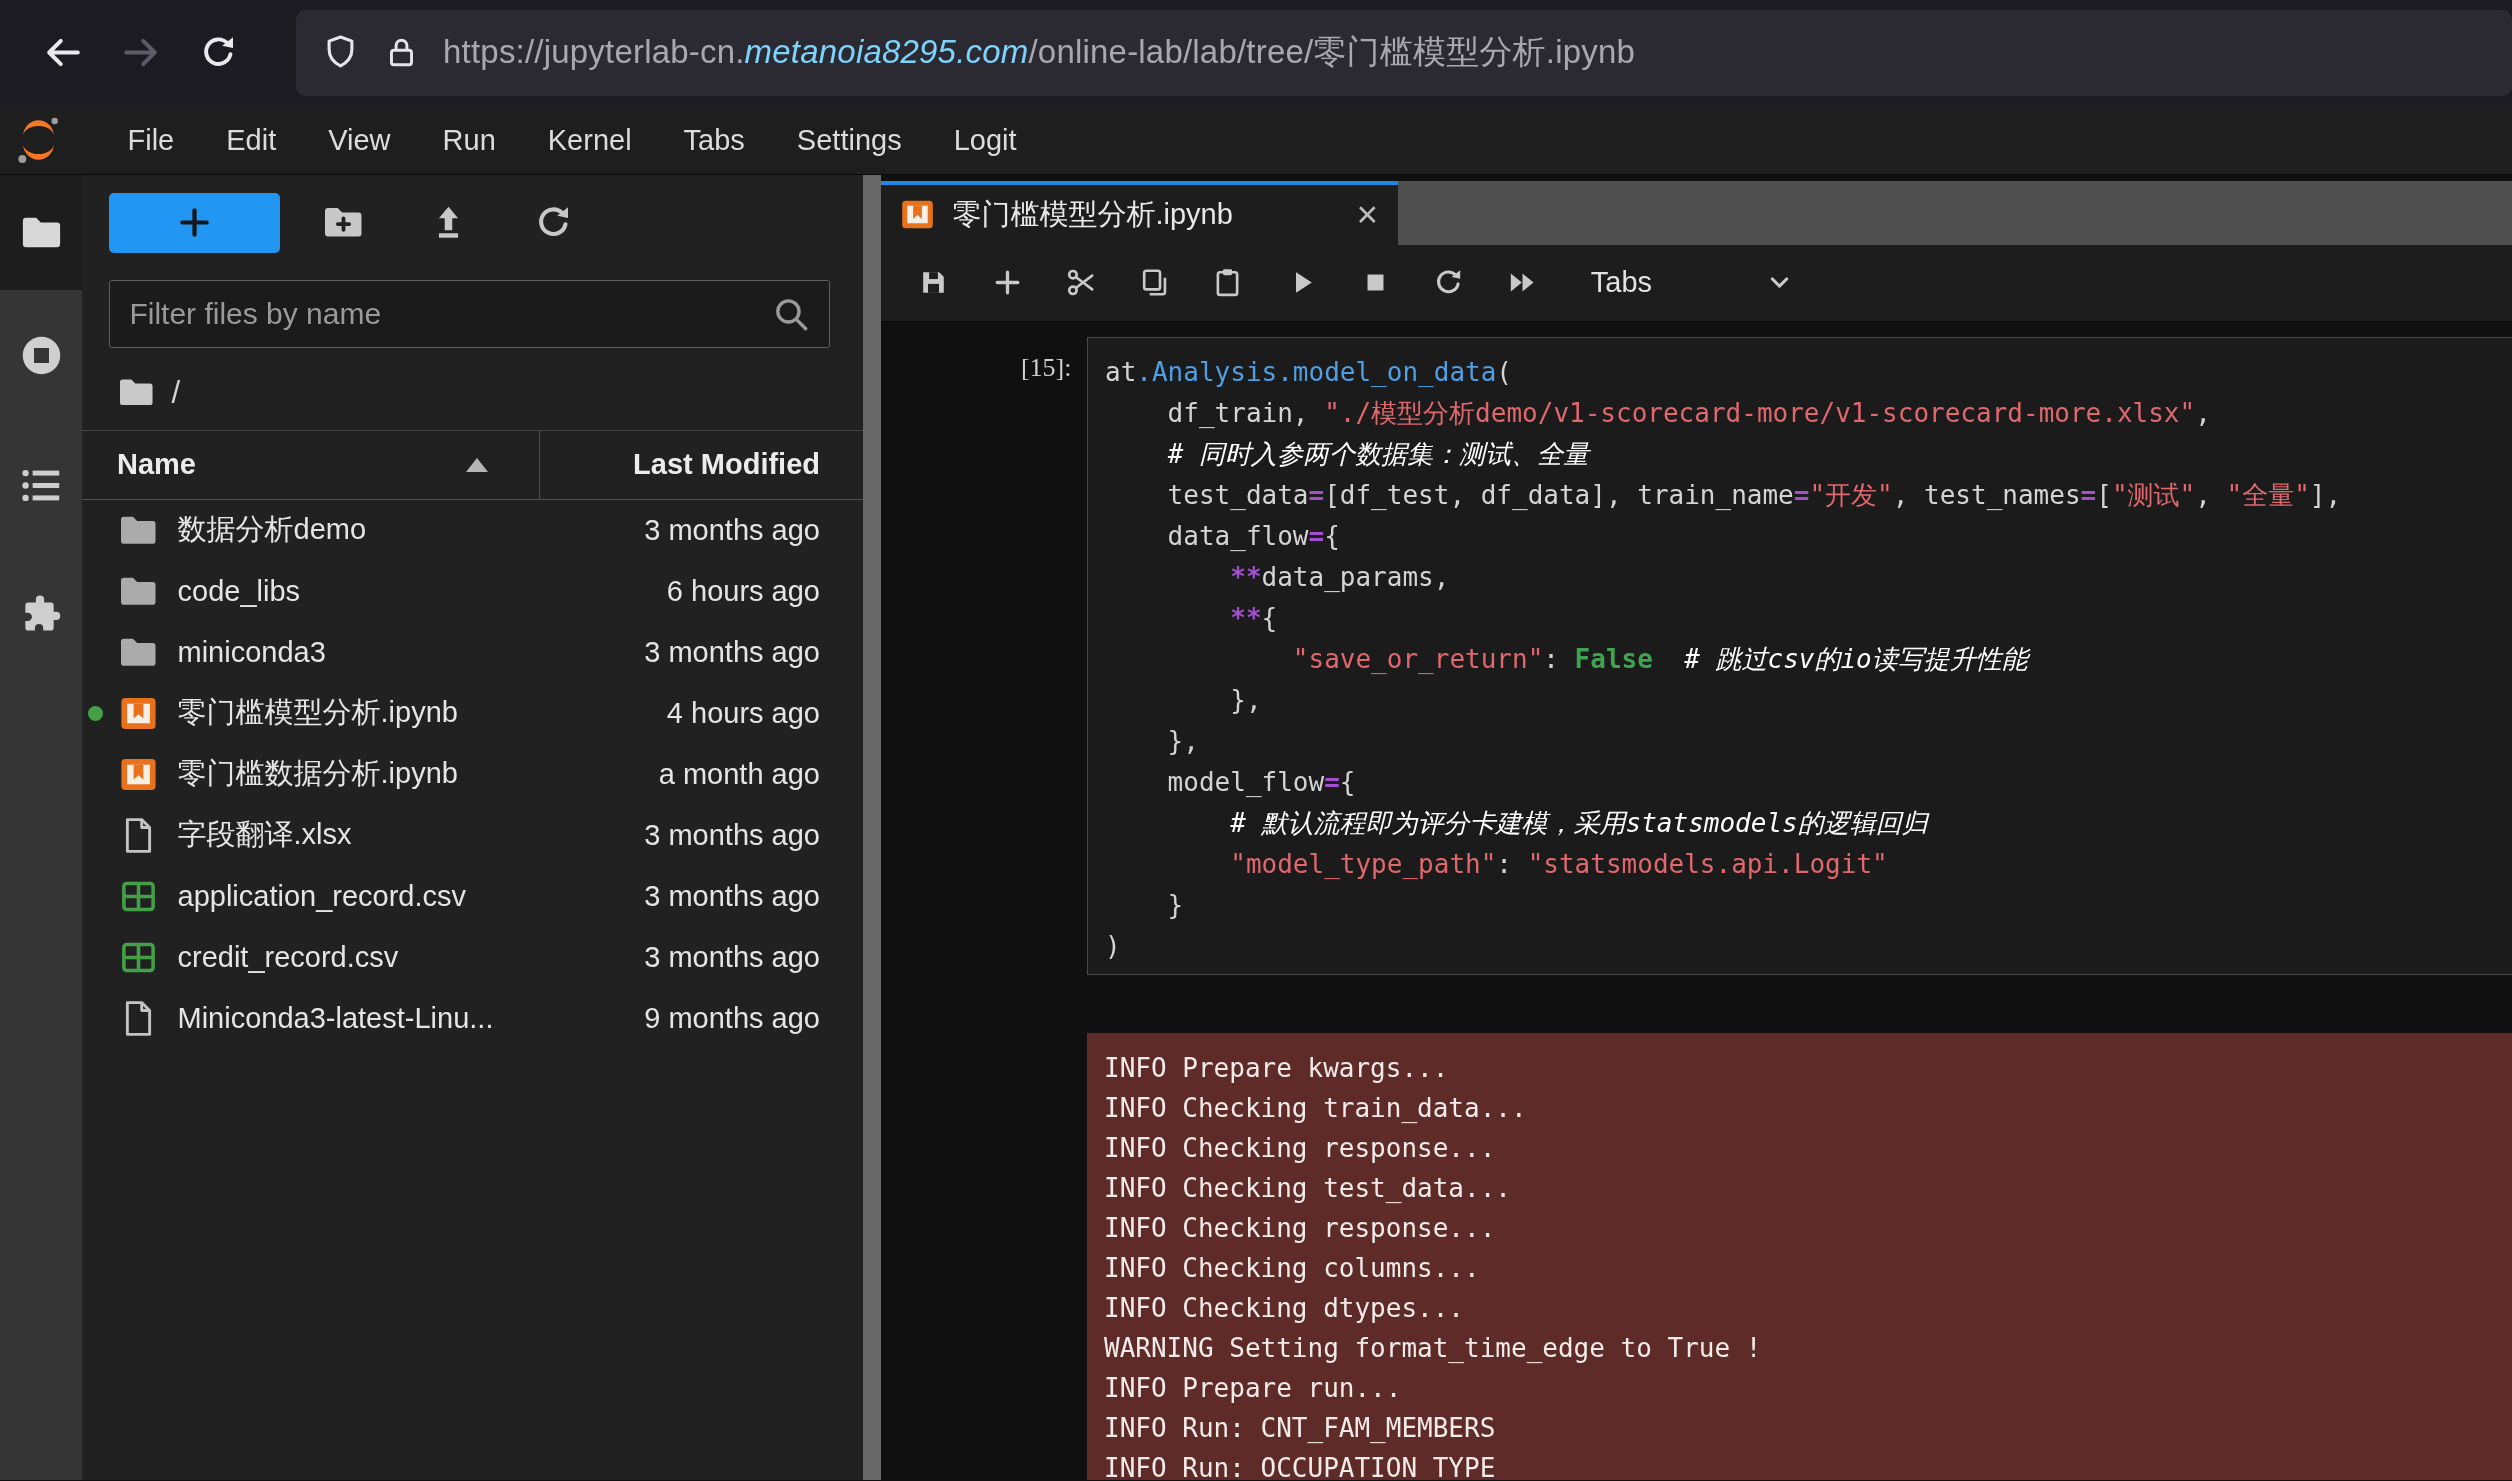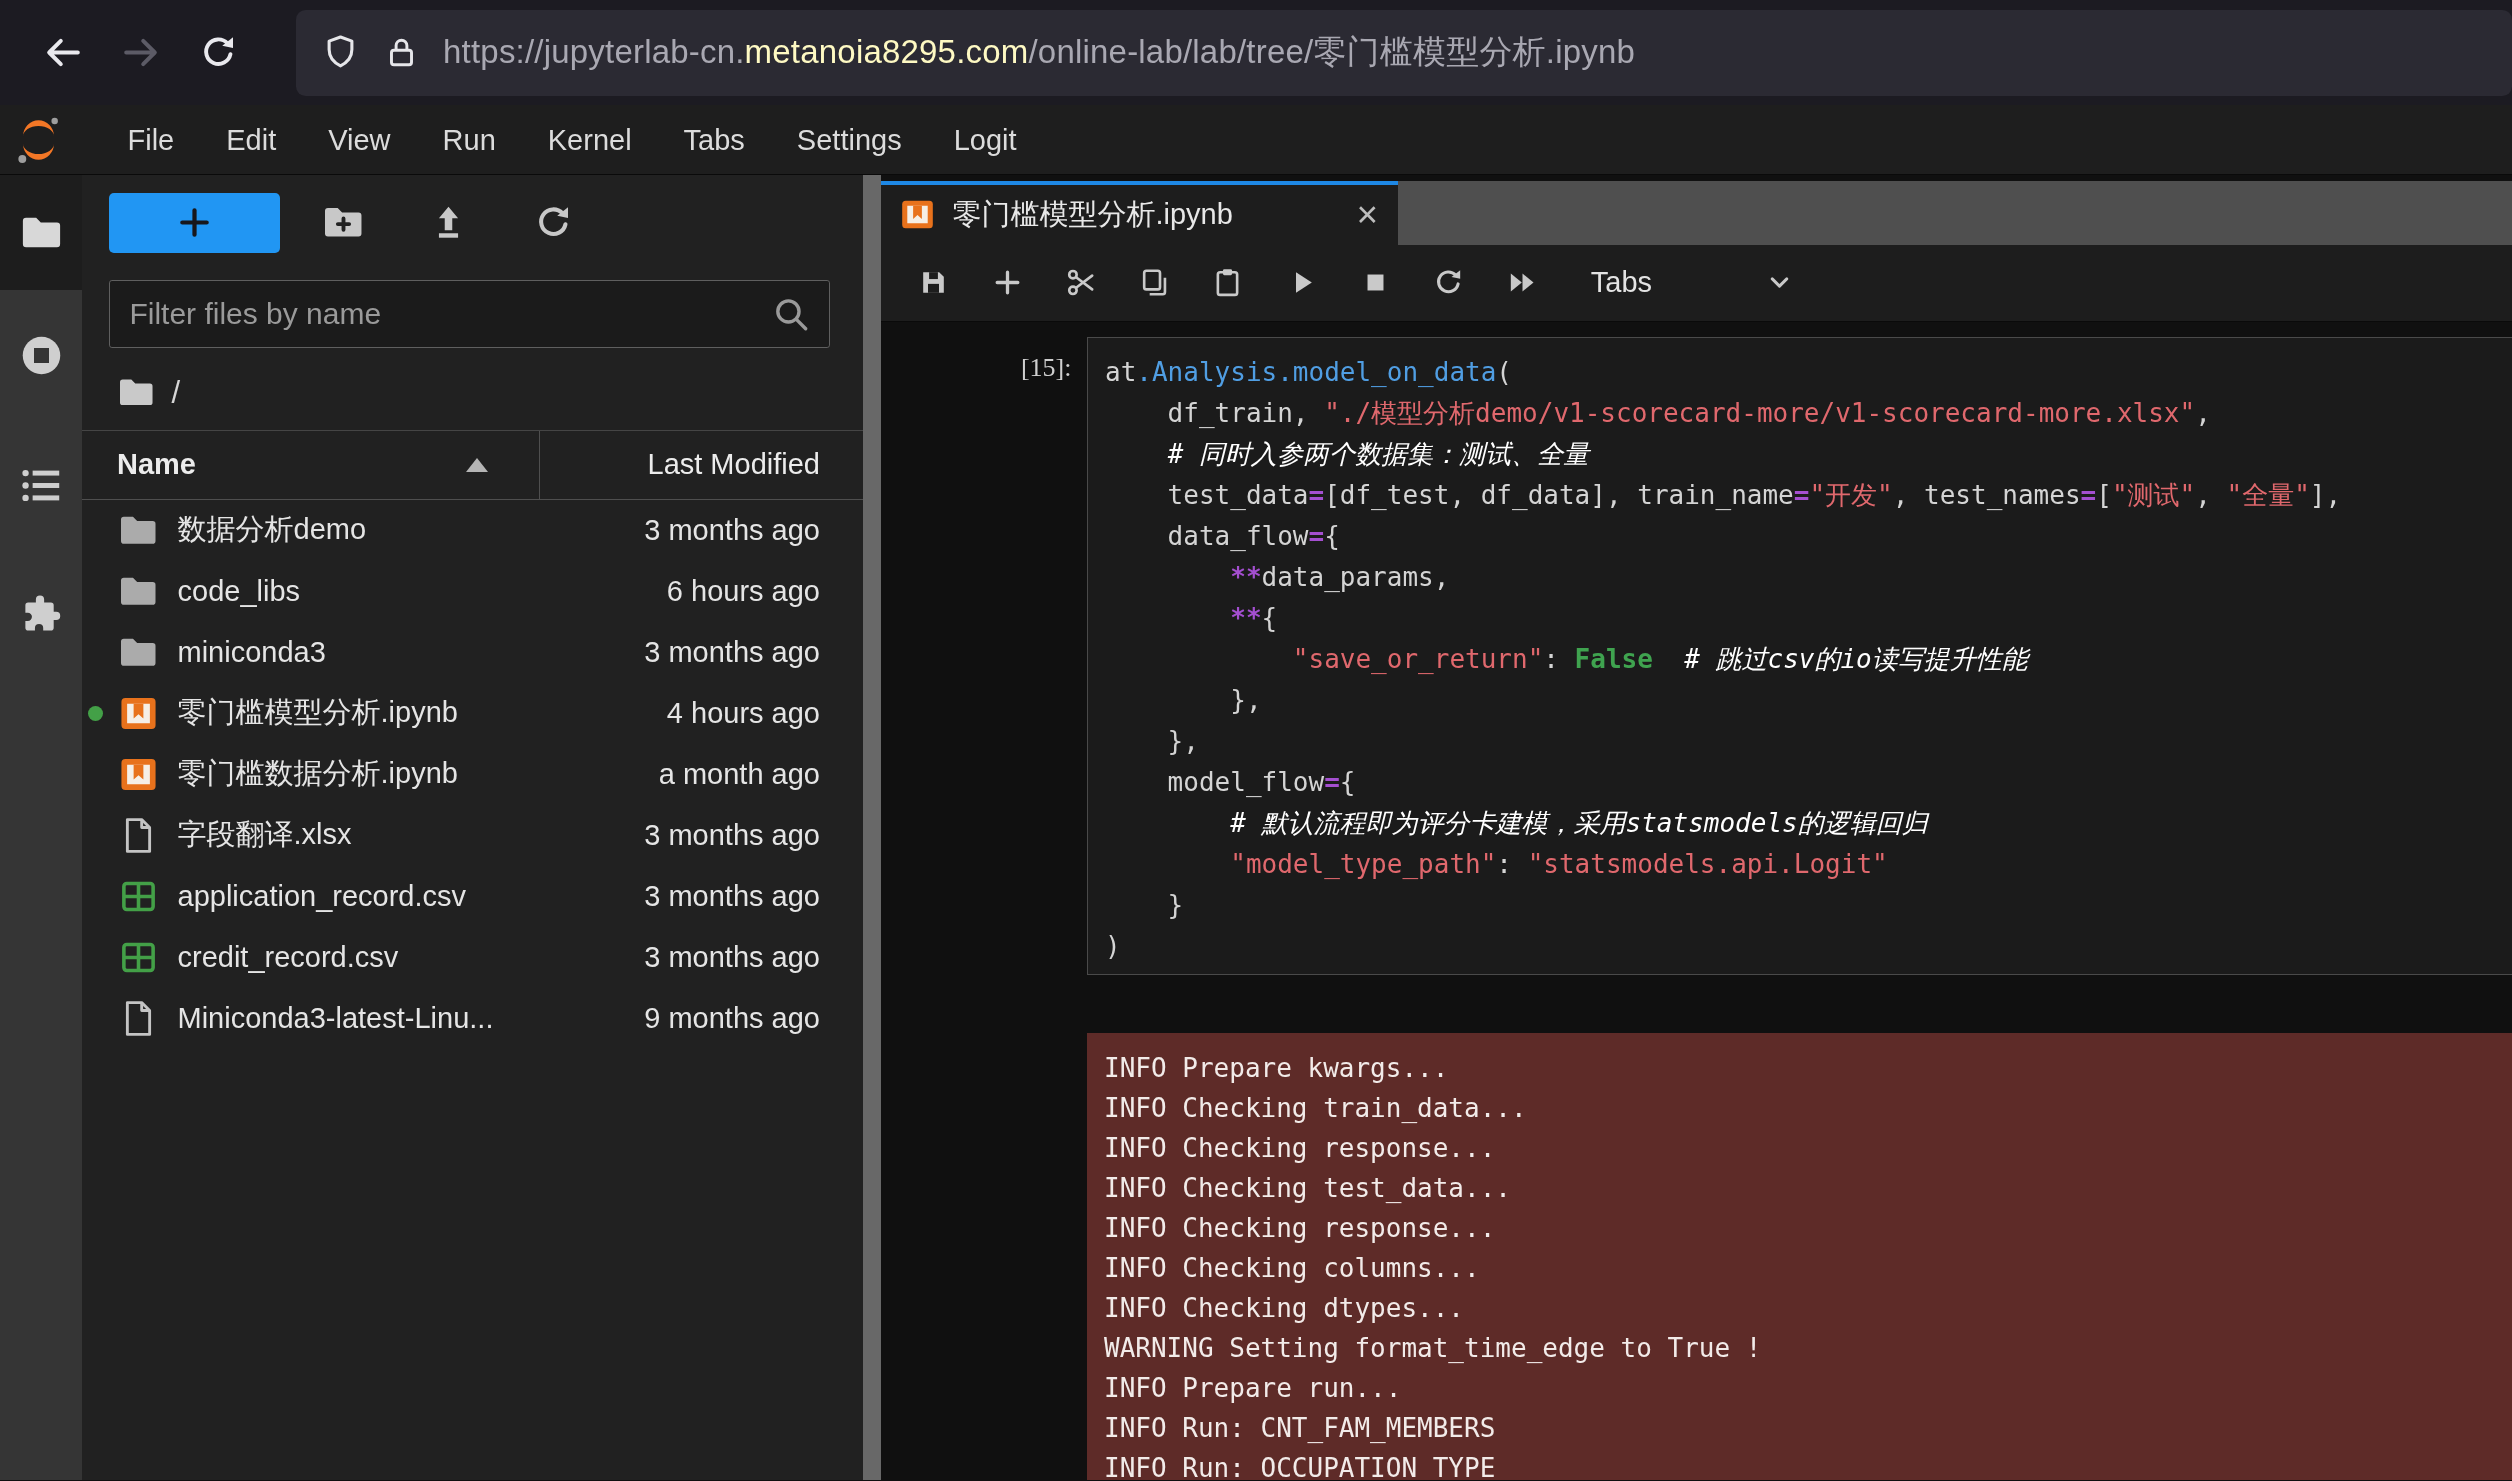--- a/index.html
+++ b/index.html
@@ -6,21 +6,21 @@
   body{width:2512px;height:1481px;overflow:hidden;background:#101010;
        font-family:"Liberation Sans",sans-serif;position:relative;}
   svg{display:block;}
 
   
   #browser-bar{height:105px;background:#1c1b22;display:flex;align-items:center;padding-left:29px;box-sizing:border-box;}
   .nav-btn{width:68px;height:74px;display:flex;align-items:center;justify-content:center;border-radius:7.8px;flex:none;margin-right:9.7px;}
   #url-bar{flex:1;height:86px;background:#2b2a33;border-radius:9.7px;margin-left:34px;display:flex;align-items:center;padding:0 25px;box-sizing:border-box;min-width:0;}
   .url-ico{margin-right:23px;flex:none;}
   #url-text{font-size:33px;color:#a9a8b2;white-space:nowrap;overflow:hidden;letter-spacing:0.2px;}
-  #url-text .domain{color:#fef9c3;}
+  #url-text .domain{color:#7dd3fc;font-style:italic;}
 
   
   #jl-menubar{height:70px;background:#1e1e1e;border-bottom:1px solid #0a0a0a;display:flex;align-items:center;padding-left:15.5px;box-sizing:border-box;}
   #jl-logo{width:45px;height:56px;margin-right:41px;flex:none;}
   .menu-item{padding:0 26px;font-size:29px;color:#dcdcdc;line-height:70px;}
 
   
   #main{display:flex;height:1305px;}
 
   
@@ -39,21 +39,21 @@
   #filter-box{margin:21.4px 33px 0 27px;height:68px;border:1.9px solid #5f5f5f;background:#1b1b1b;border-radius:2.9px;display:flex;align-items:center;box-sizing:border-box;flex:none;}
   #filter-input{flex:1;background:transparent;border:none;outline:none;font-size:30px;color:#d6d6d6;padding:0 0 0 19.4px;font-family:"Liberation Sans",sans-serif;min-width:0;}
   #filter-input::placeholder{color:#9a9a9a;}
   #filter-search-icon{margin-right:17.5px;flex:none;}
   #breadcrumb{margin-top:23px;height:43px;display:flex;align-items:center;padding-left:35px;flex:none;}
   #breadcrumb .crumb{font-size:31px;color:#d6d6d6;margin-left:15.5px;}
   #fb-header{margin-top:15.5px;height:68px;border-top:1px solid #454545;border-bottom:1.9px solid #4f4f4f;display:flex;align-items:center;position:relative;flex:none;}
   #col-name{margin-left:35px;font-size:29px;font-weight:bold;color:#ececec;}
   #sort-caret{width:0;height:0;border-left:11.7px solid transparent;border-right:11.7px solid transparent;border-bottom:14.6px solid #b5b5b5;position:absolute;left:384px;top:27px;}
   #col-divider{position:absolute;left:457px;top:0;bottom:0;width:1px;background:#4f4f4f;}
-  #col-modified{margin-left:auto;margin-right:43px;font-size:29px;font-weight:normal;color:#ececec;}
+  #col-modified{margin-left:auto;margin-right:43px;font-size:29px;font-weight:bold;color:#ececec;}
   #file-list{flex:1;overflow:hidden;}
   .file-row{height:61px;display:flex;align-items:center;position:relative;}
   .run-dot{position:absolute;left:5.8px;top:23px;width:15.5px;height:15.5px;border-radius:50%;background:#43a047;}
   .row-icon{margin-left:35px;width:43px;height:43px;display:flex;align-items:center;justify-content:center;flex:none;}
   .row-name{margin-left:17.5px;font-size:29px;color:#e5e5e5;white-space:nowrap;overflow:hidden;flex:1;}
   .row-time{margin-right:43px;font-size:29px;color:#e5e5e5;white-space:nowrap;}
 
   
   #panel-divider{width:17.5px;background:#686868;flex:none;}
 

